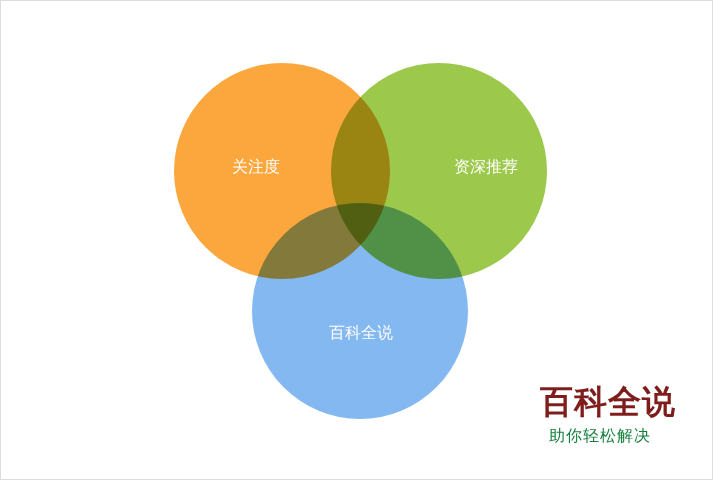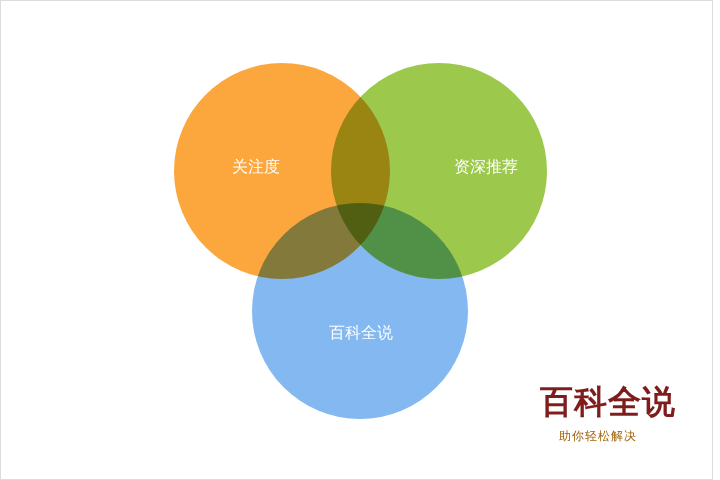--- a/index.html
+++ b/index.html
@@ -33,24 +33,24 @@
       left: 539px; top: 383px;
     }
     .brand-title {
       color: #7f1d1d;
       font-size: 33px;
       font-weight: bold;
       letter-spacing: 1px;
       line-height: 36px;
     }
     .brand-sub {
-      color: #a16207;
-      font-size: 12px;
+      color: #15803d;
+      font-size: 16px;
       line-height: 20px;
-      margin-left: 19px;
+      margin-left: 9px;
       margin-top: 6px;
       letter-spacing: 1px;
     }
   </style>
 </head>
 <body>
 
 <div class="frame">
   <div class="circle c-orange"></div>
   <div class="circle c-green"></div>

